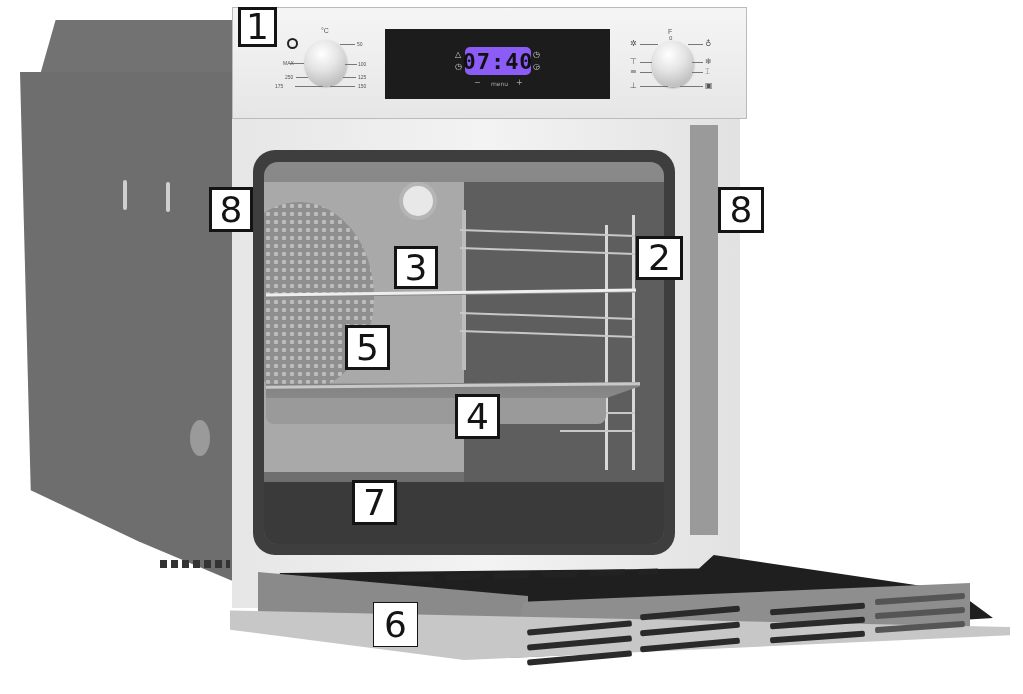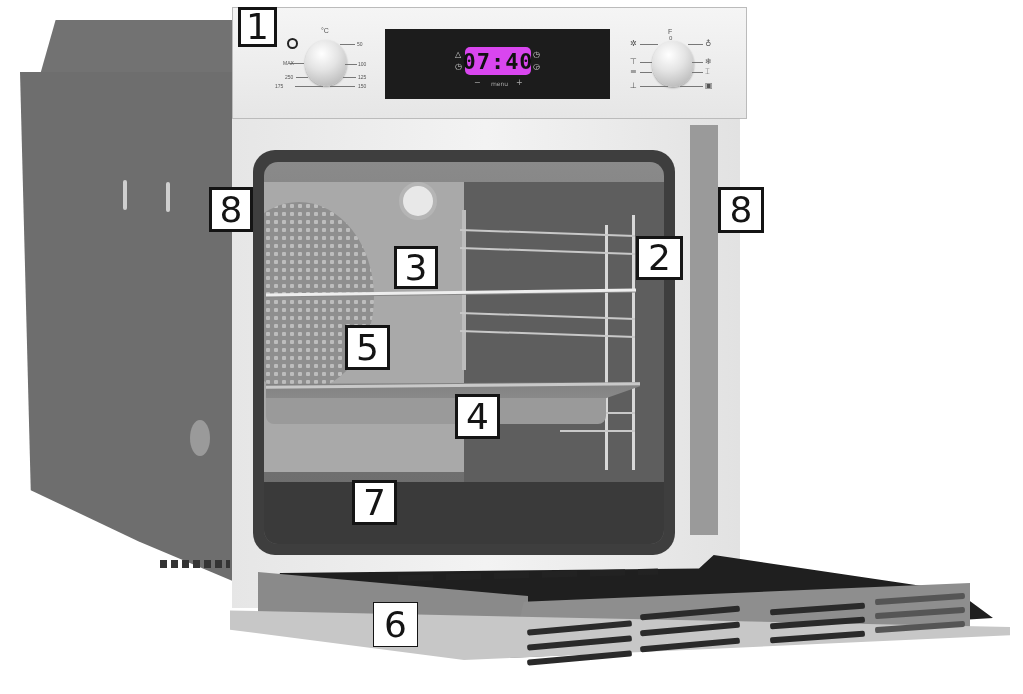--- a/index.html
+++ b/index.html
@@ -13,21 +13,21 @@
   }
   .tiny { position:absolute; font-size:5px; color:#555; font-family:"Liberation Sans", sans-serif; }
   .tick { position:absolute; height:1px; background:#777; }
   .knob {
     position:absolute; border-radius:50%;
     background: radial-gradient(circle at 40% 30%, #ffffff 0%, #e4e4e4 40%, #bdbdbd 80%, #9f9f9f 100%);
     box-shadow: 0 1px 2px rgba(0,0,0,0.35);
   }
   .display { position:absolute; background:#1c1c1c; }
   .lcd {
-    position:absolute; background:#d946ef; border-radius:5px;
+    position:absolute; background:#8b5cf6; border-radius:5px;
     font-family:"DejaVu Sans Mono", monospace; font-weight:bold; color:#111;
     font-size:22px; display:flex; align-items:center; justify-content:center; letter-spacing:1px;
   }
   .disp-icon { position:absolute; color:#cfcfcf; font-size:8px; font-family:"DejaVu Sans", sans-serif; }
   .disp-txt { position:absolute; color:#aaa; font-size:6px; font-family:"DejaVu Sans", sans-serif; }
   .vent { position:absolute; background:#2a2a2a; border-radius:2px; }
   .rail { position:absolute; background:#d8d8d8; }
   .wire { position:absolute; background:#c8c8c8; height:2px; }
 </style>
 </head>

